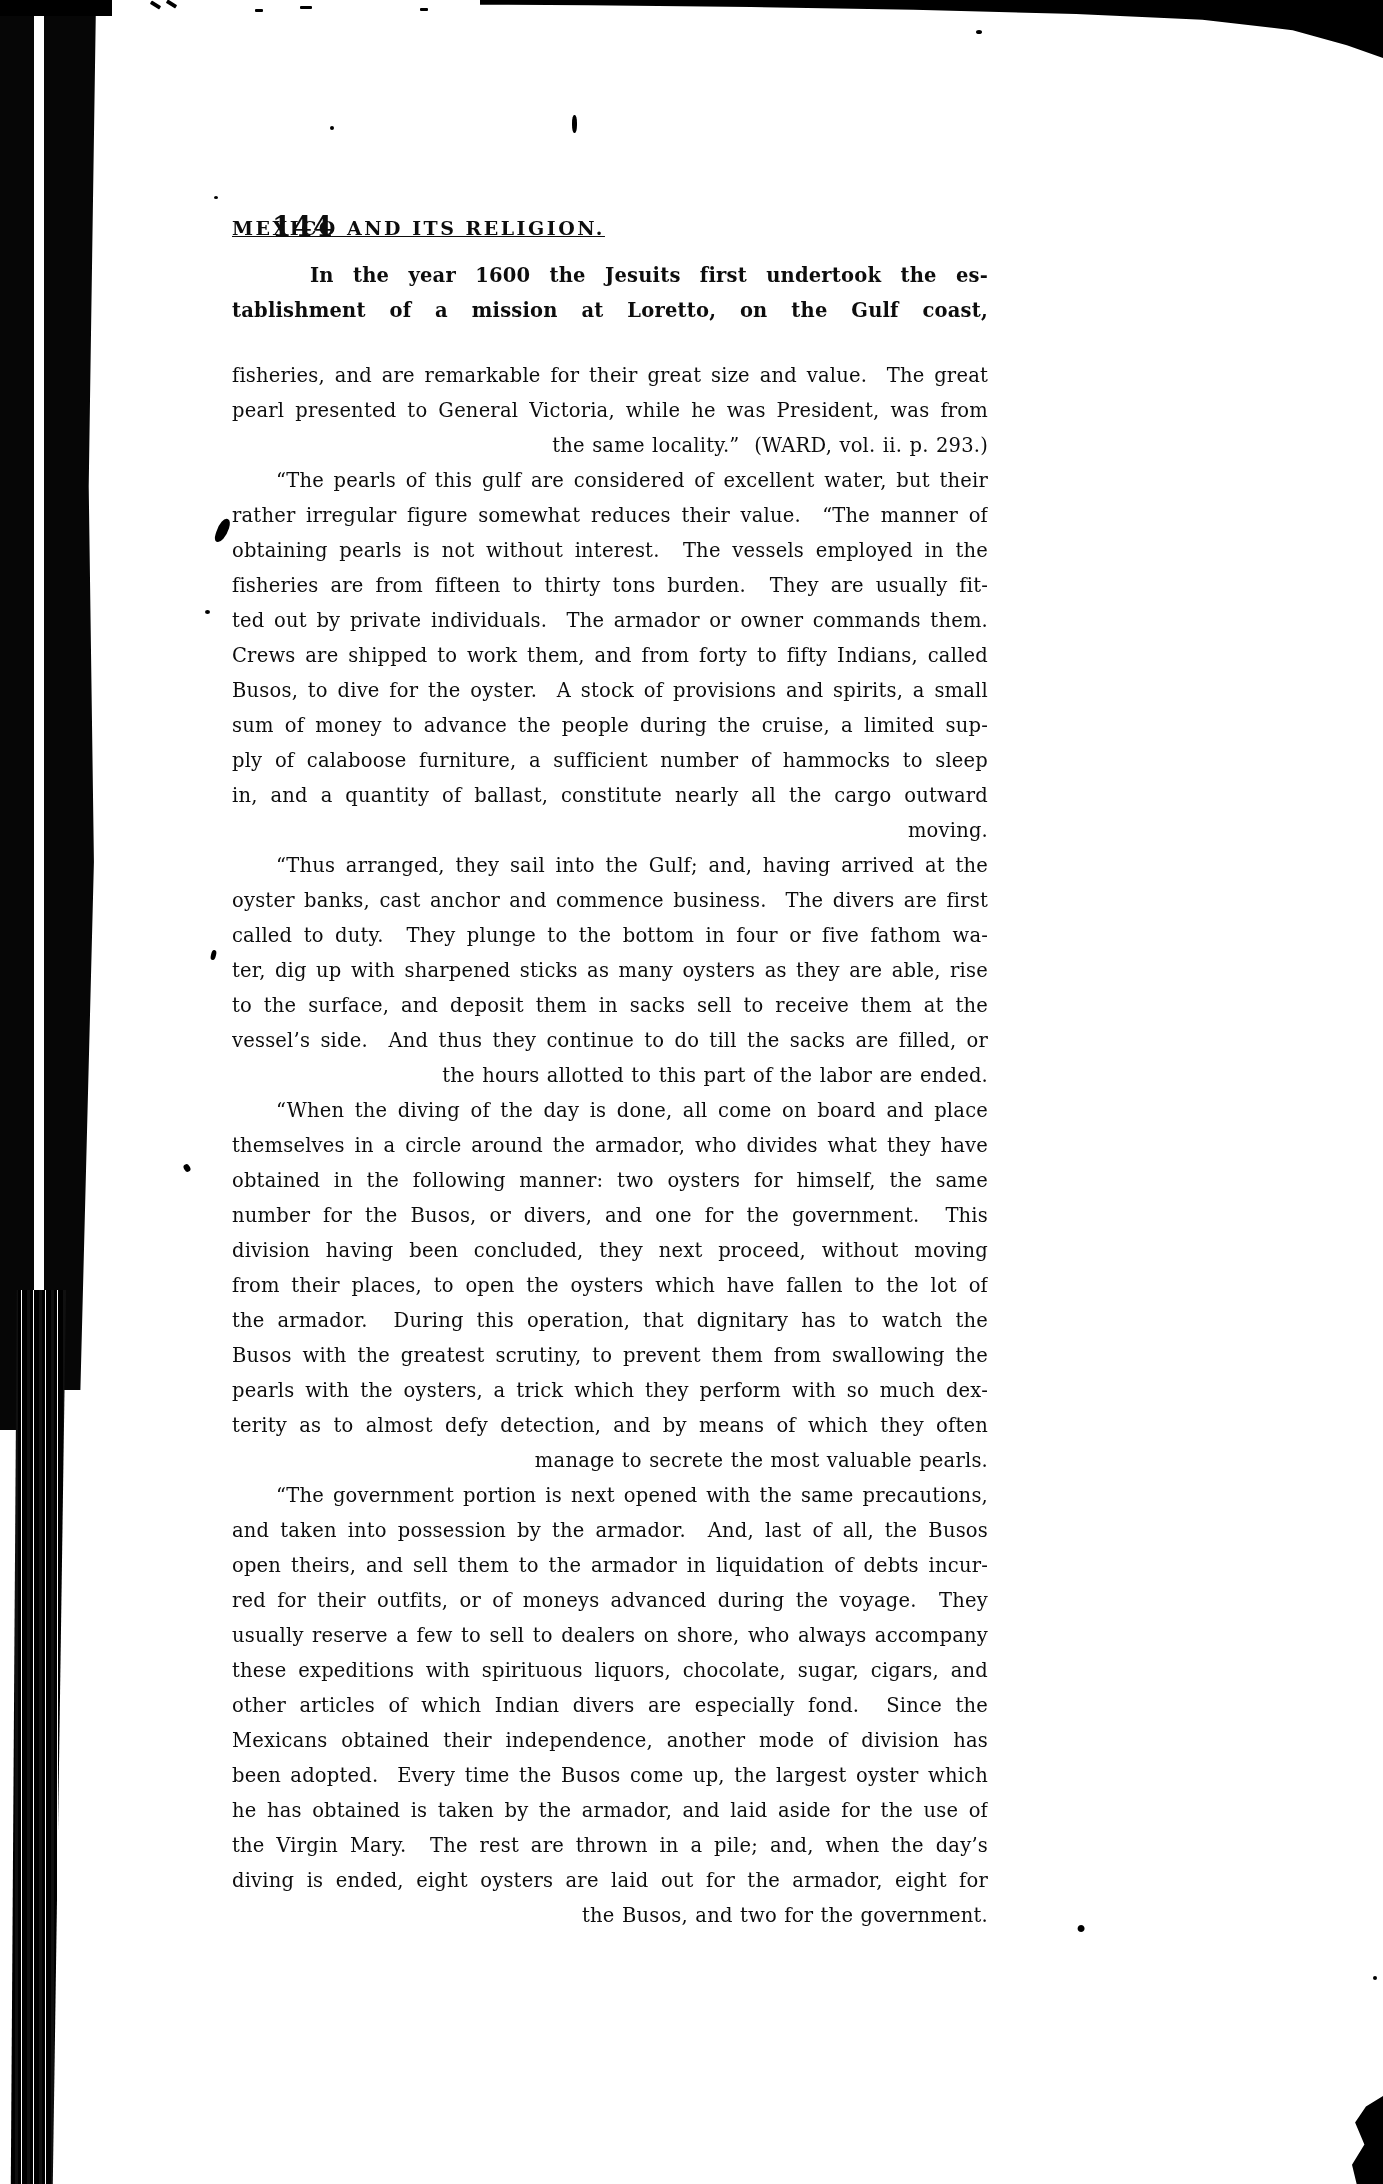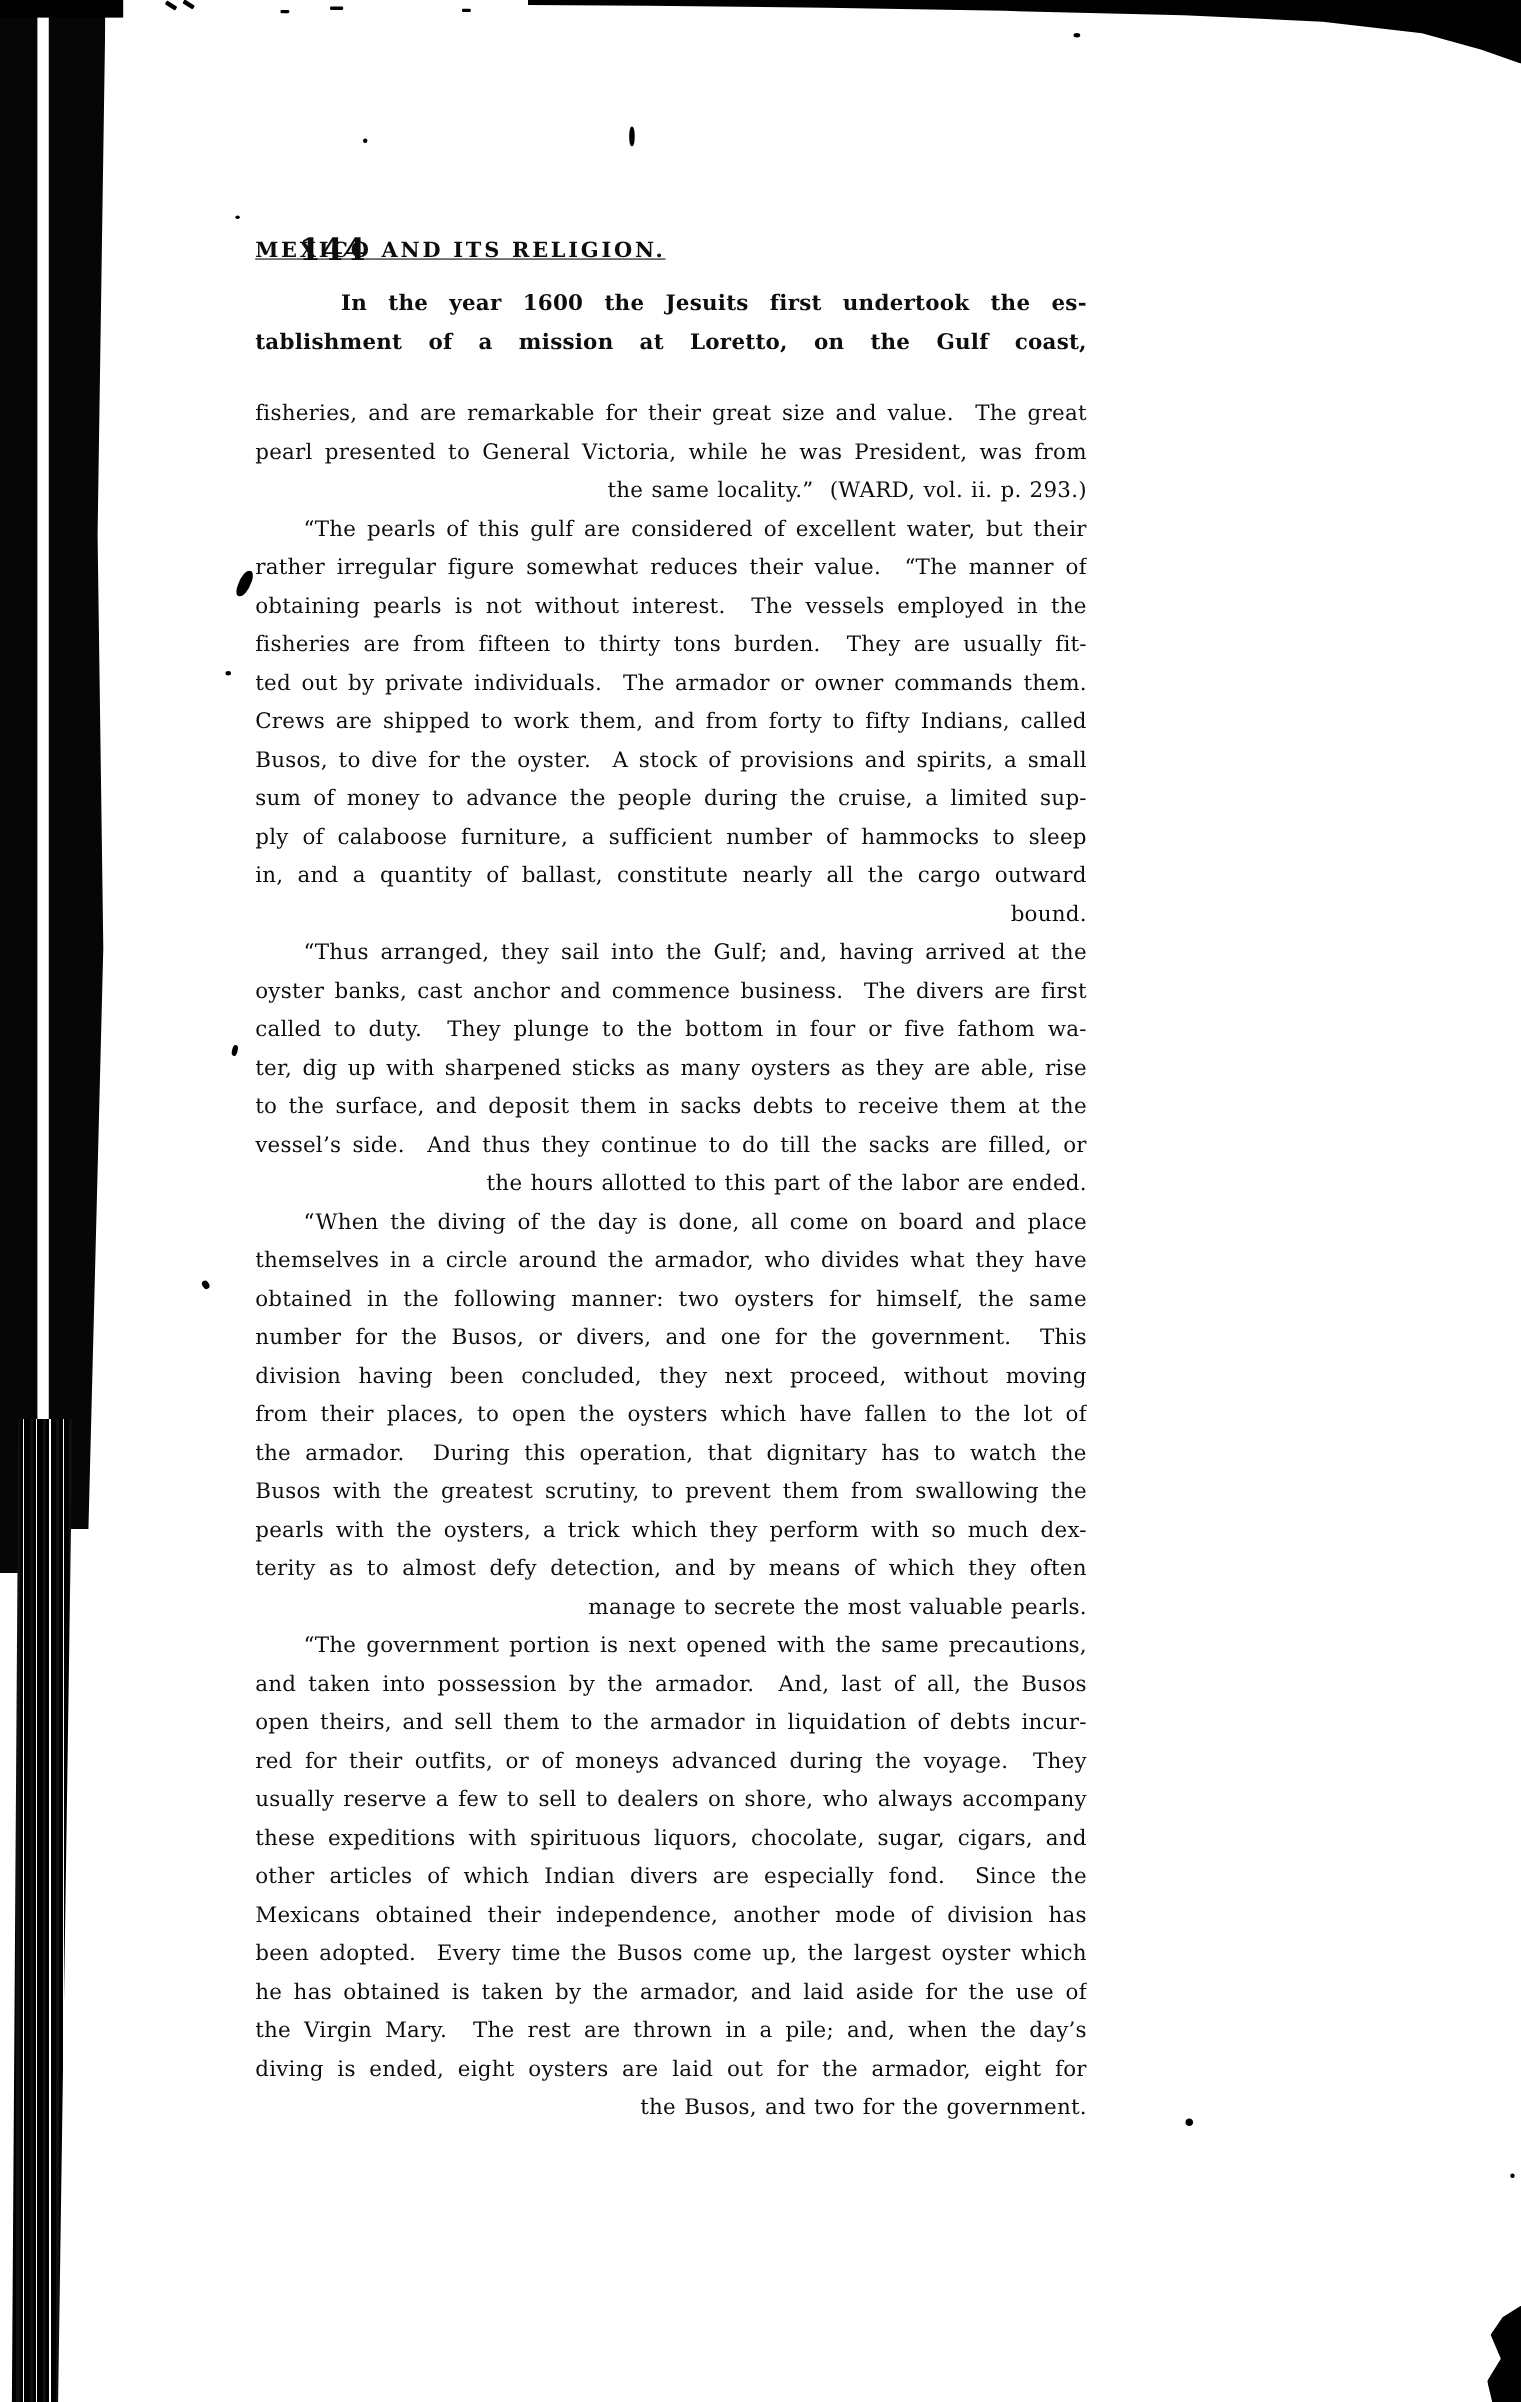--- a/index.html
+++ b/index.html
@@ -86,28 +86,28 @@
           <div class="line indent">“The pearls of this gulf are considered of excellent water, but their</div>
           <div class="line">rather irregular figure somewhat reduces their value.&nbsp; “The manner of</div>
           <div class="line">obtaining pearls is not without interest.&nbsp; The vessels employed in the</div>
           <div class="line">fisheries are from fifteen to thirty tons burden.&nbsp; They are usually fit-</div>
           <div class="line">ted out by private individuals.&nbsp; The armador or owner commands them.</div>
           <div class="line">Crews are shipped to work them, and from forty to fifty Indians, called</div>
           <div class="line">Busos, to dive for the oyster.&nbsp; A stock of provisions and spirits, a small</div>
           <div class="line">sum of money to advance the people during the cruise, a limited sup-</div>
           <div class="line">ply of calaboose furniture, a sufficient number of hammocks to sleep</div>
           <div class="line">in, and a quantity of ballast, constitute nearly all the cargo outward</div>
-          <div class="line last">bound.</div>
+          <div class="line last">moving.</div>
         </div>
         <div class="para">
           <div class="line indent">“Thus arranged, they sail into the Gulf; and, having arrived at the</div>
           <div class="line">oyster banks, cast anchor and commence business.&nbsp; The divers are first</div>
           <div class="line">called to duty.&nbsp; They plunge to the bottom in four or five fathom wa-</div>
           <div class="line">ter, dig up with sharpened sticks as many oysters as they are able, rise</div>
-          <div class="line">to the surface, and deposit them in sacks debts to receive them at the</div>
+          <div class="line">to the surface, and deposit them in sacks sell to receive them at the</div>
           <div class="line">vessel’s side.&nbsp; And thus they continue to do till the sacks are filled, or</div>
           <div class="line last">the hours allotted to this part of the labor are ended.</div>
         </div>
         <div class="para">
           <div class="line indent">“When the diving of the day is done, all come on board and place</div>
           <div class="line">themselves in a circle around the armador, who divides what they have</div>
           <div class="line">obtained in the following manner: two oysters for himself, the same</div>
           <div class="line">number for the Busos, or divers, and one for the government.&nbsp; This</div>
           <div class="line">division having been concluded, they next proceed, without moving</div>
           <div class="line">from their places, to open the oysters which have fallen to the lot of</div>

